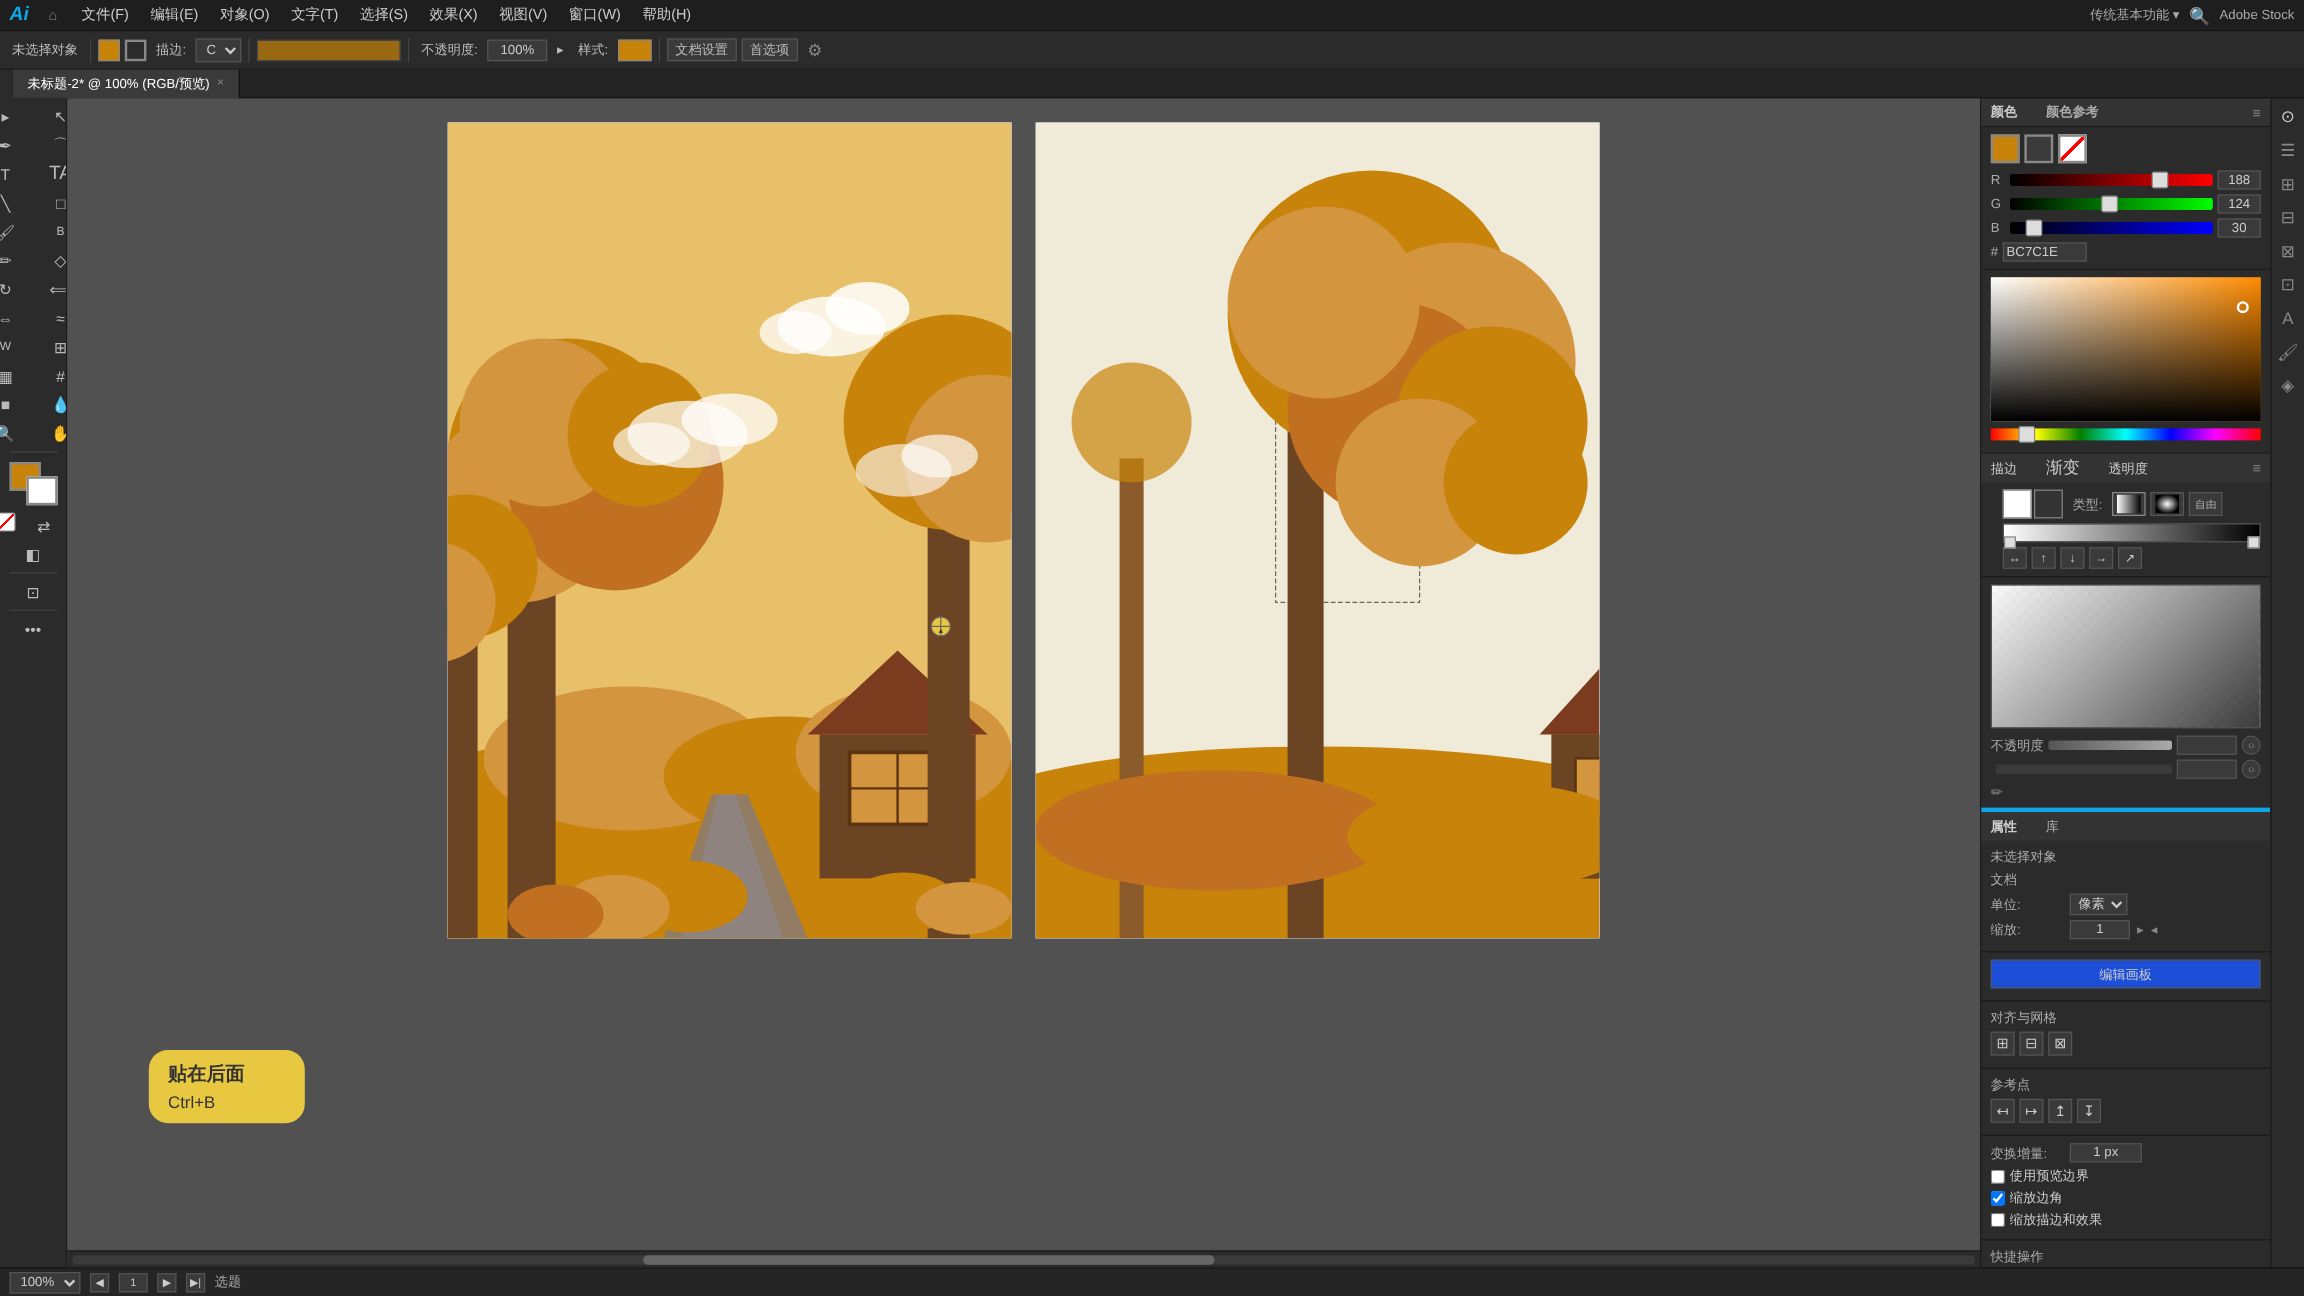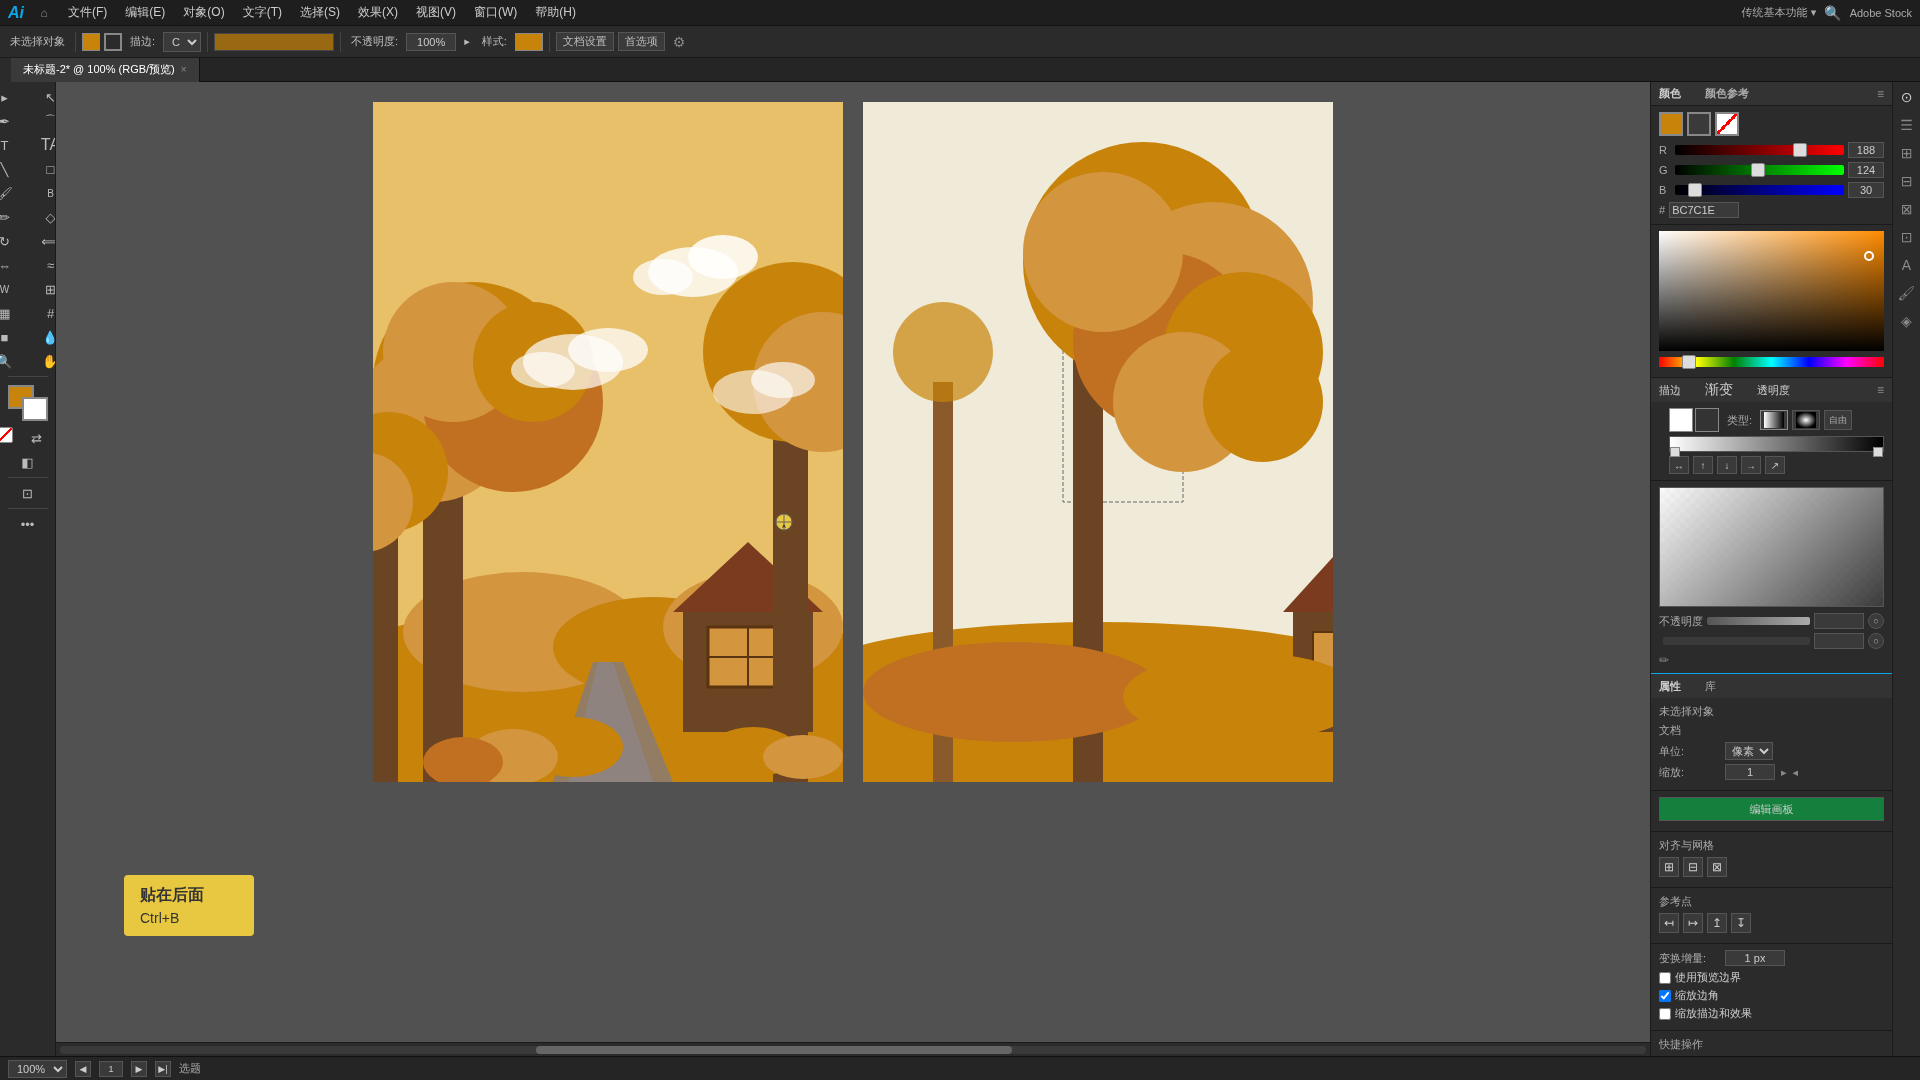--- a/index.html
+++ b/index.html
@@ -247,21 +247,21 @@
       width: 100%;
       height: 100%;
     }
 
     
     #tooltip {
       position: absolute;
       bottom: 120px;
       left: 68px;
       background: #e8c840;
-      border-radius: 4px;
+      border-radius: 16px;
       padding: 10px 16px;
       z-index: 100;
       min-width: 130px;
     }
     .tooltip-title {
       font-size: 16px;
       font-weight: bold;
       color: #333;
       display: block;
       margin-bottom: 4px;
@@ -606,21 +606,21 @@
       color: #ccc;
       margin-bottom: 3px;
     }
     .checkbox-row input[type="checkbox"] {
       width: 12px;
       height: 12px;
     }
     .big-btn {
       width: 100%;
       height: 24px;
-      background: #15803d;
+      background: #1d4ed8;
       border: 1px solid #555;
       color: #ccc;
       font-size: 11px;
       cursor: pointer;
       margin-bottom: 4px;
       display: flex;
       align-items: center;
       justify-content: center;
     }
     .quick-actions {
@@ -628,21 +628,21 @@
     }
     .quick-actions-label {
       font-size: 11px;
       color: #aaa;
       margin-bottom: 4px;
     }
 
     
     #transparency-preview {
       padding: 6px 8px;
-      border-bottom: 1px solid #0ea5e9;
+      border-bottom: 4px solid #0ea5e9;
     }
     .trans-preview-box {
       width: 100%;
       height: 120px;
       background: linear-gradient(to bottom right, #ddd, #888);
       border: 1px solid #555;
       position: relative;
       overflow: hidden;
     }
     .trans-preview-box::before {

